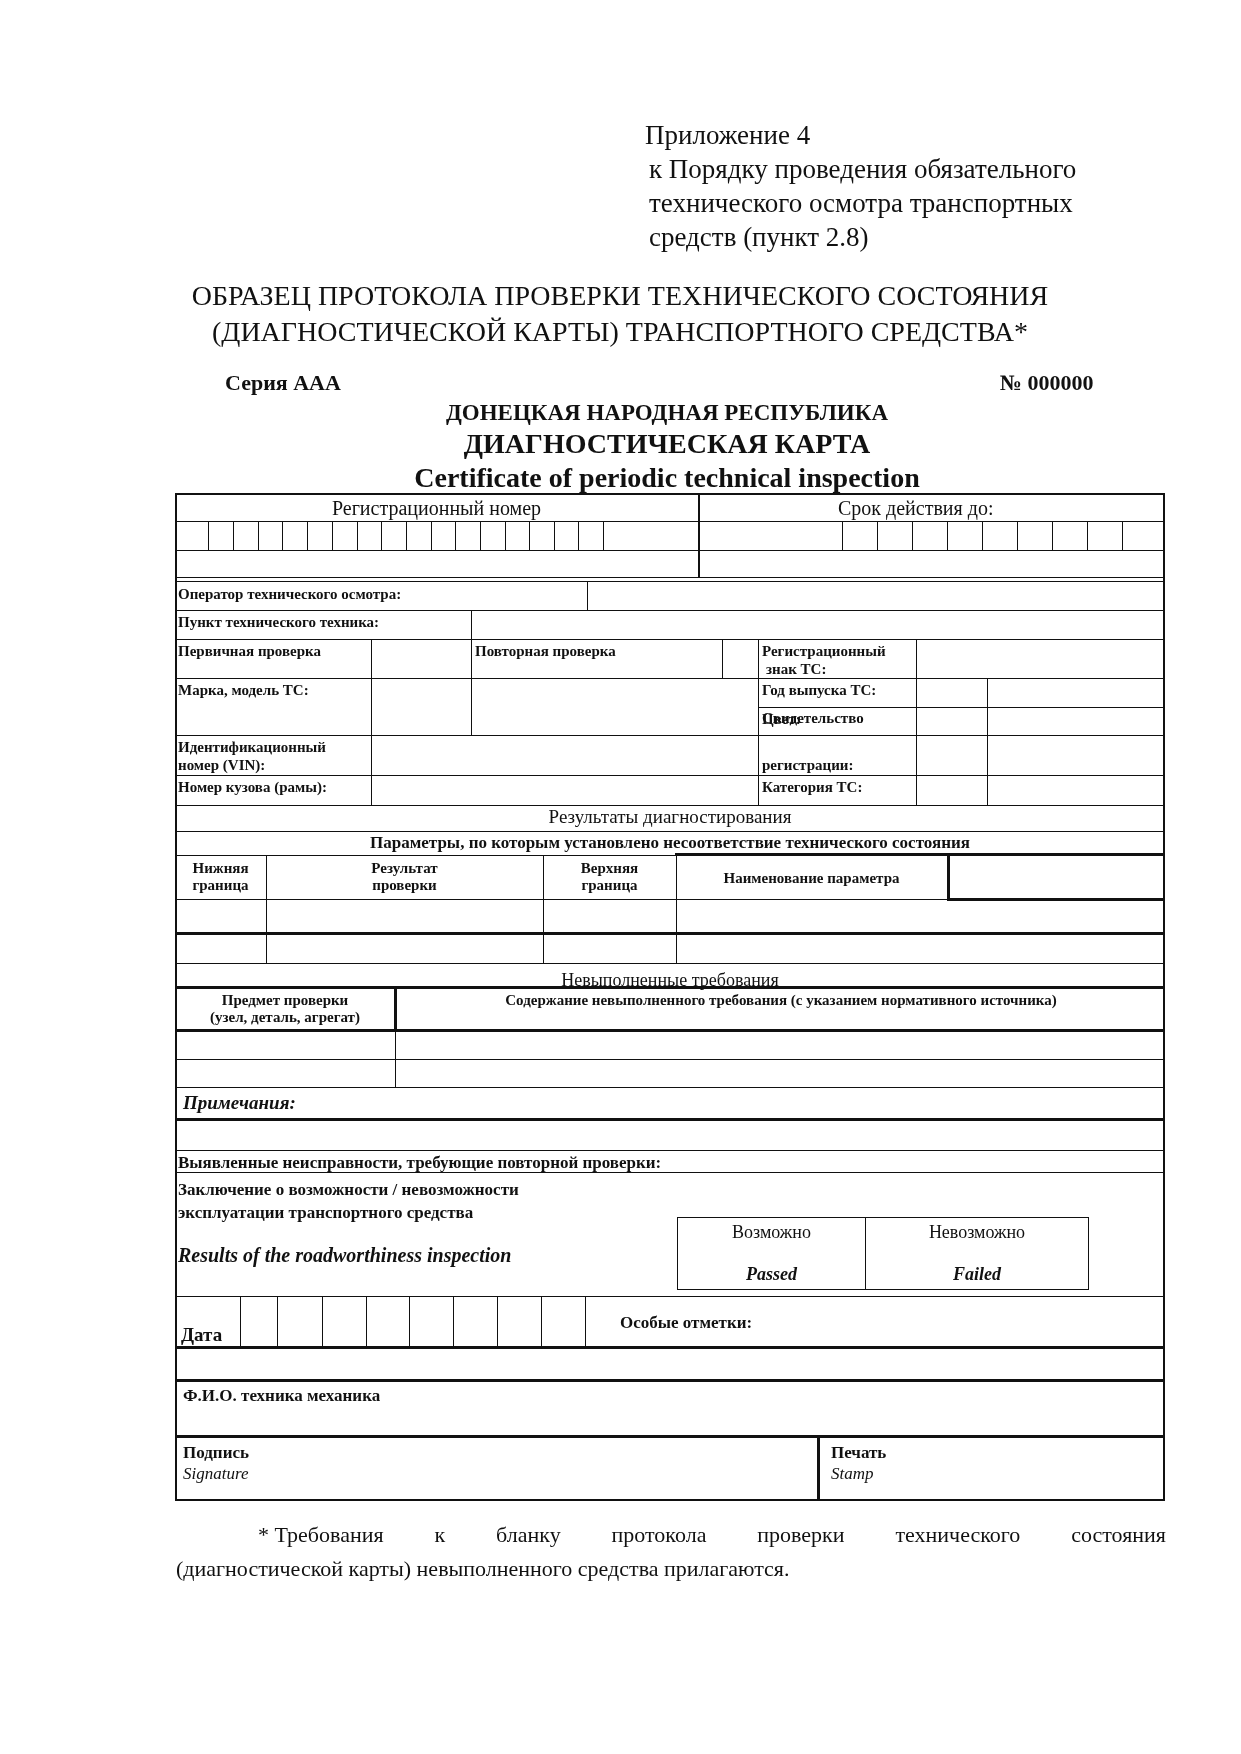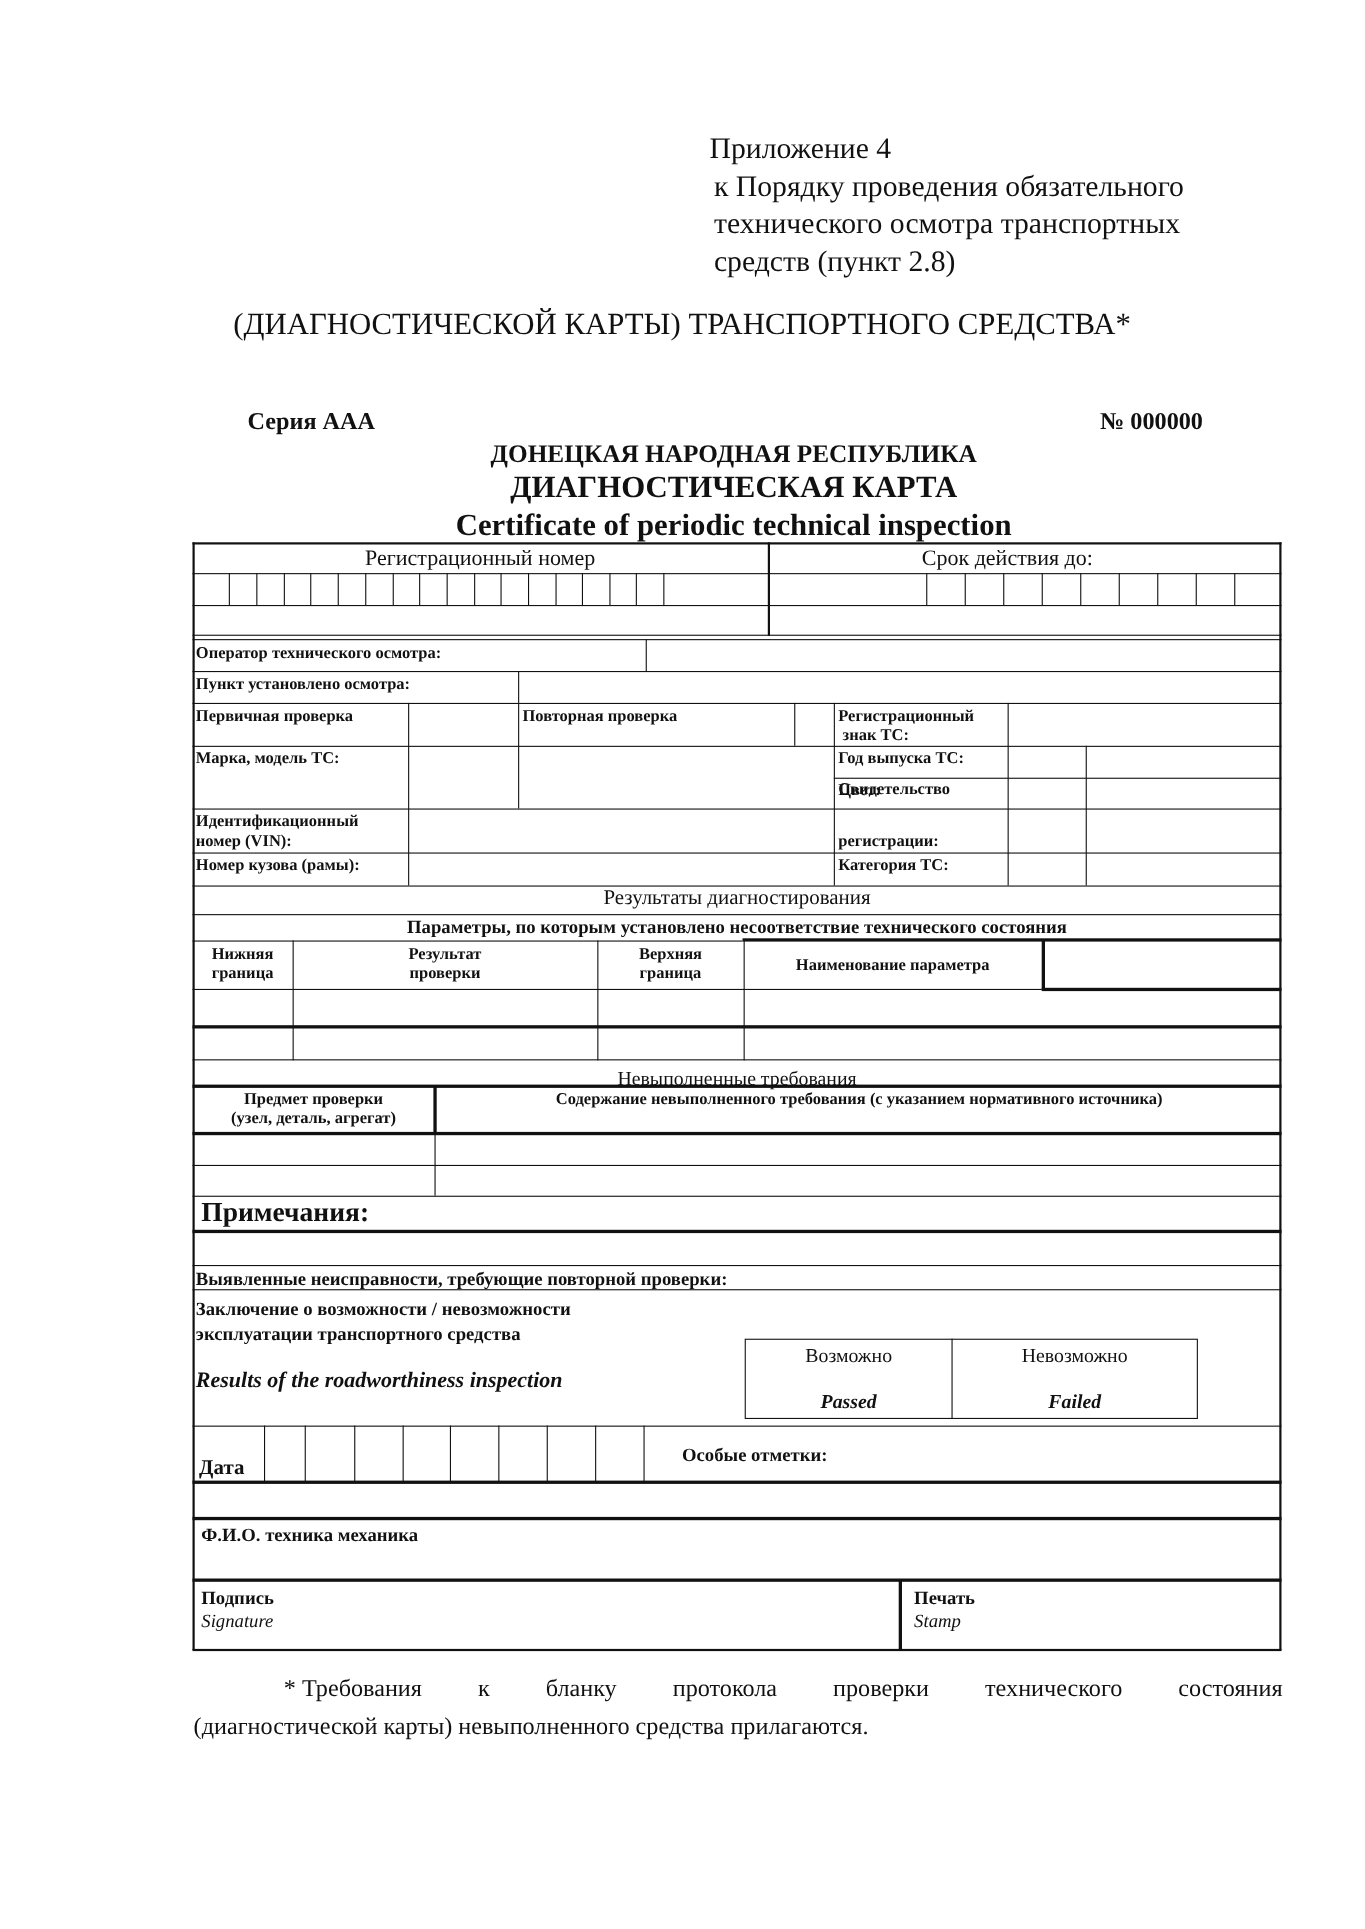--- a/index.html
+++ b/index.html
@@ -32,20 +32,21 @@
 <body>
 
 <div class="abs appendix">
   <div class="l0">Приложение 4</div>
   <div class="ln">к Порядку проведения обязательного</div>
   <div class="ln">технического осмотра транспортных</div>
   <div class="ln">средств (пункт 2.8)</div>
 </div>
 
 <div class="abs doc-title">
+  <div>ОБРАЗЕЦ ПРОТОКОЛА ПРОВЕРКИ ТЕХНИЧЕСКОГО СОСТОЯНИЯ</div>
   <div>(ДИАГНОСТИЧЕСКОЙ КАРТЫ) ТРАНСПОРТНОГО СРЕДСТВА*</div>
 </div>
 
 <div class="abs series">Серия ААА</div>
 <div class="abs number">№ 000000</div>
 <div class="abs republic">ДОНЕЦКАЯ НАРОДНАЯ РЕСПУБЛИКА</div>
 <div class="abs card-title">ДИАГНОСТИЧЕСКАЯ КАРТА</div>
 <div class="abs cert-title">Certificate of periodic technical inspection</div>
 
 <div>
@@ -150,21 +151,21 @@
 </div>
 
 <div class="cell-text norm c" style="left:175px;top:496px;width:523px;font-size:20px;line-height:24px;">Регистрационный номер</div>
 <div class="cell-text norm" style="left:838px;top:496px;font-size:20px;line-height:24px;">Срок действия до:</div>
 
 <div class="field" style="left:175px;top:550px;width:523px;height:27px;"></div>
 <div class="field" style="left:699px;top:550px;width:464px;height:27px;"></div>
 
 <div class="cell-text" style="left:178px;top:586px;">Оператор технического осмотра:</div>
 <div class="field" style="left:588px;top:582px;width:575px;height:28px;"></div>
-<div class="cell-text" style="left:178px;top:614px;">Пункт установлено осмотра:</div>
+<div class="cell-text" style="left:178px;top:614px;">Пункт технического техника:</div>
 <div class="field" style="left:472px;top:611px;width:691px;height:28px;"></div>
 
 <div class="cell-text" style="left:178px;top:643px;">Первичная проверка</div>
 <div class="field" style="left:372px;top:640px;width:99px;height:38px;"></div>
 <div class="cell-text" style="left:475px;top:643px;">Повторная проверка</div>
 <div class="field" style="left:723px;top:640px;width:35px;height:38px;"></div>
 <div class="cell-text" style="left:762px;top:643px;">Регистрационный</div>
 <div class="cell-text" style="left:766px;top:661px;">знак ТС:</div>
 <div class="field" style="left:917px;top:640px;width:246px;height:38px;"></div>
 
@@ -210,21 +211,21 @@
 <div class="cell-text c hdr" style="left:175px;top:972px;width:990px;font-size:18px;">Невыполненные требования</div>
 <div class="cell-text c" style="left:175px;top:992px;width:220px;">
   <div>Предмет проверки</div>
   <div>(узел, деталь, агрегат)</div>
 </div>
 <div class="cell-text c" style="left:397px;top:992px;width:768px;">Содержание невыполненного требования (с указанием нормативного источника)</div>
 
 <div class="field" style="left:176px;top:1032px;width:989px;height:27px;"></div>
 <div class="field" style="left:176px;top:1060px;width:989px;height:27px;"></div>
 
-<div class="cell-text" style="left:183px;top:1094px;font-size:25px;">Примечания:</div>
+<div class="cell-text" style="left:183px;top:1094px;font-size:19px;font-style:italic;">Примечания:</div>
 <div class="field" style="left:176px;top:1121px;width:989px;height:29px;"></div>
 <div class="cell-text" style="left:178px;top:1154px;font-size:17px;">Выявленные неисправности, требующие повторной проверки:</div>
 
 <div class="cell-text" style="left:178px;top:1178px;font-size:17px;line-height:23px;">
   <div>Заключение о возможности / невозможности</div>
   <div>эксплуатации транспортного средства</div>
 </div>
 <div class="cell-text ital" style="left:178px;top:1247px;font-size:20px;">Results of the roadworthiness inspection</div>
 
 <div class="box" style="left:677px;top:1217px;width:412px;height:73px;"></div>

